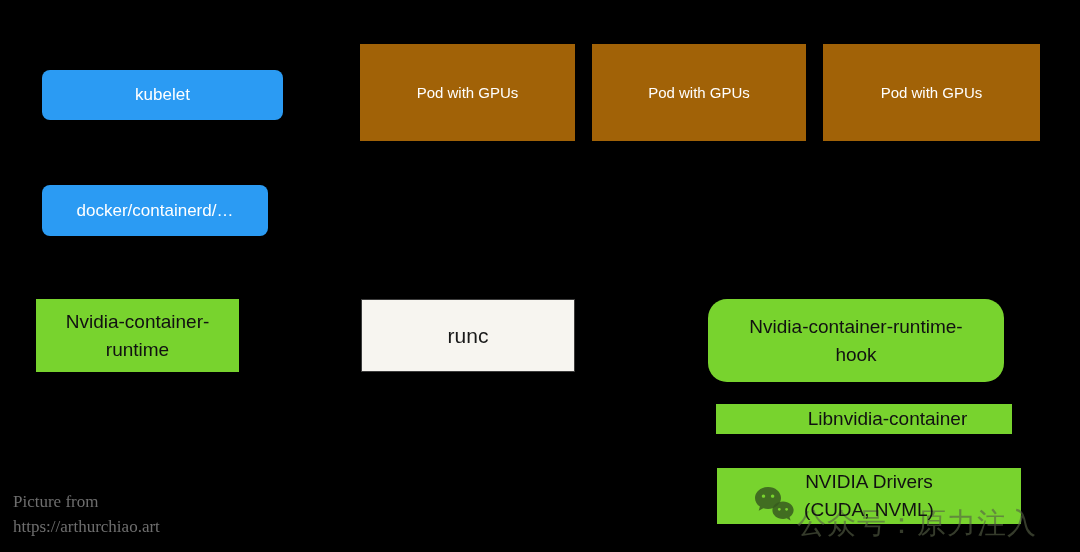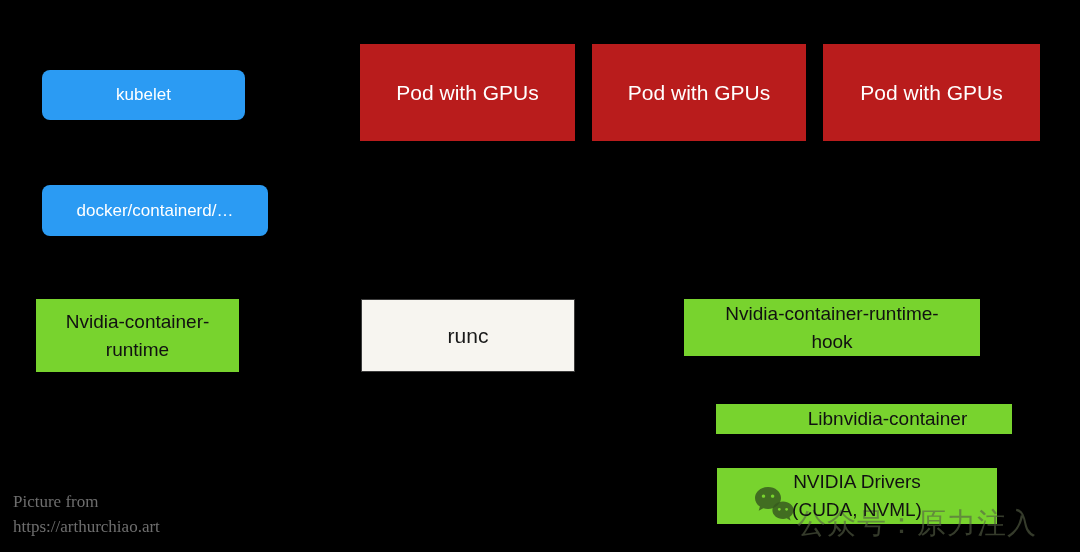--- a/index.html
+++ b/index.html
@@ -28,47 +28,47 @@
     z-index: 2;
     width: 100%;
   }
   .blue {
     background: #2B9BF3;
     color: #ffffff;
     border-radius: 8px;
     font-size: 17px;
   }
   .orange {
-    background: #b91c1c;
+    background: #a16207;
     color: #ffffff;
-    font-size: 21px;
+    font-size: 15px;
   }
   .green {
     background: #78D32E;
     color: #111111;
     font-size: 19px;
     line-height: 28px;
   }
   .whitebox {
     background: #F7F5F0;
     color: #1a1a1a;
     font-size: 21px;
     border: 1px solid #3c3c3c;
   }
   
-  .kubelet            { left: 42px;  top: 70px;  width: 203px; height: 50px; }
+  .kubelet            { left: 42px;  top: 70px;  width: 241px; height: 50px; }
   .container-runtime  { left: 42px;  top: 185px; width: 226px; height: 51px; }
   .nv-runtime         { left: 36px;  top: 299px; width: 203px; height: 73px; }
   .pod-1              { left: 360px; top: 44px;  width: 215px; height: 97px; }
   .pod-2              { left: 592px; top: 44px;  width: 214px; height: 97px; }
   .pod-3              { left: 823px; top: 44px;  width: 217px; height: 97px; }
   .runc               { left: 361px; top: 299px; width: 214px; height: 73px; }
-  .nv-hook            { left: 684px; top: 299px; width: 296px; height: 57px; }
+  .nv-hook            { left: 708px; top: 299px; width: 296px; height: 83px; border-radius: 19px; }
   .libnvidia          { left: 716px; top: 404px; width: 296px; height: 30px; font-size: 19px; padding-left: 47px; }
-  .nv-drivers         { left: 717px; top: 468px; width: 280px; height: 56px; }
+  .nv-drivers         { left: 717px; top: 468px; width: 304px; height: 56px; }
 
   .credit {
     position: absolute;
     left: 13px;
     top: 489px;
     color: #6e6e6e;
     font-family: "Liberation Serif", serif;
     font-size: 17px;
     line-height: 25px;
     z-index: 2;

